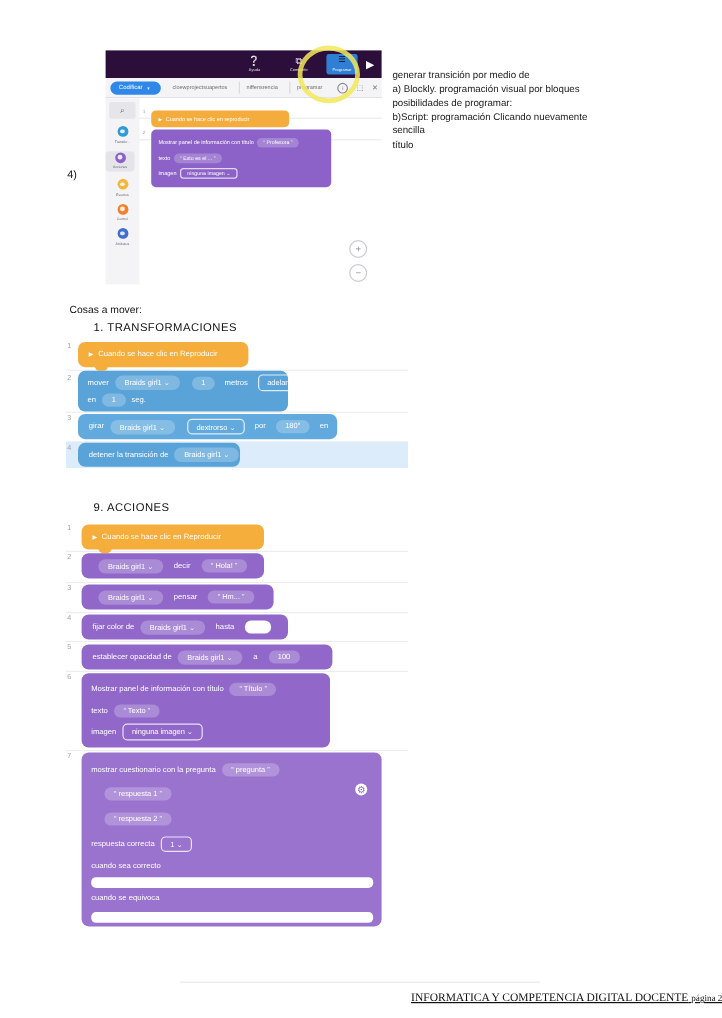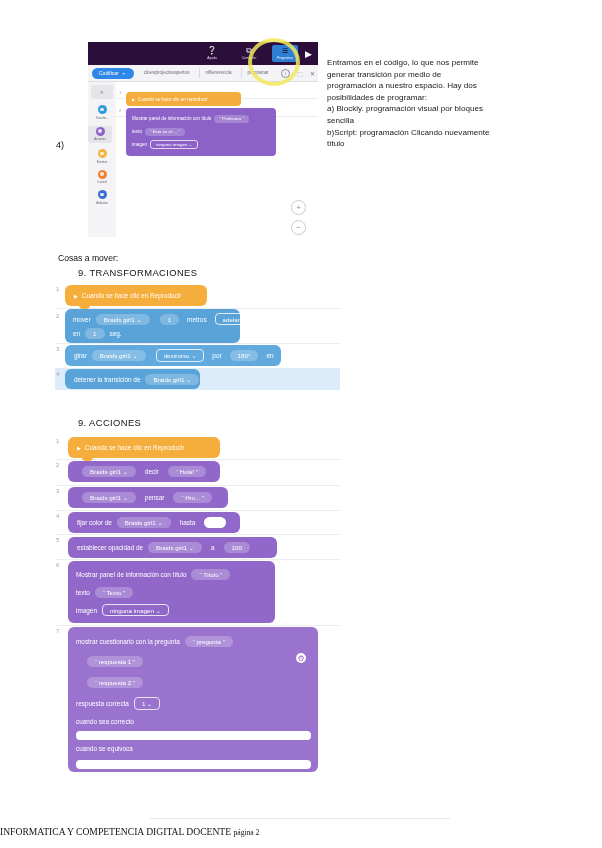--- a/index.html
+++ b/index.html
@@ -91,22 +91,22 @@
   .b-act2{background:#9a73cf;}
   .notch{position:absolute;width:11px;height:4px;background:inherit;border-radius:0 0 4px 4px;left:14px;bottom:-3px;}
 
   .bov{background:rgba(255,255,255,.23);border-radius:12px;padding:2px 8px;margin:0 5px;font-size:6.2px;}
   .bbox{border:.8px solid rgba(255,255,255,.8);border-radius:4px;padding:1.6px 7px;margin:0 5px;font-size:6.2px;}
   .bwhite{background:#fff;border-radius:10px;width:24px;height:11px;margin:0 5px;display:inline-block;}
   .slot{background:#fff;border-radius:4px;height:9px;position:absolute;}
   .gear{position:absolute;width:10px;height:10px;border-radius:50%;background:#fff;color:#9168c9;
     font-size:8px;display:flex;align-items:center;justify-content:center;}
 
-  .footer{position:absolute;left:0;right:0;top:826px;text-align:left;
-    font-family:"Liberation Serif",serif;font-size:9.6px;color:#111;}
+  .footer{position:absolute;left:0;right:0;top:826px;text-align:right;
+    font-family:"Liberation Serif",serif;font-size:9.6px;color:#111;text-decoration:underline;}
   .footer .pg{font-size:7.6px;}
   .hr{position:absolute;left:150px;top:818px;width:300px;height:1px;background:#e9e9e9;}
 </style>
 </head>
 <body>
 
 <div class="page">
 
   <div class="marker4">4)</div>
 
@@ -201,32 +201,30 @@
   </div>
 
   <div class="hilite"></div>
 
   <div class="zoomctl">
     <div class="zbtn">+</div>
     <div class="zbtn">−</div>
   </div>
 
   <div class="para">
-    <div>Entramos en el código, lo que nos permite</div>
     <div>generar transición por medio de</div>
-    <div>programación a nuestro espacio. Hay dos</div>
+    <div>a) Blockly. programación visual por bloques</div>
     <div>posibilidades de programar:</div>
-    <div>a) Blockly. programación visual por bloques</div>
+    <div>b)Script: programación Clicando nuevamente</div>
     <div>sencilla</div>
-    <div>b)Script: programación Clicando nuevamente</div>
     <div>título</div>
   </div>
 
   <div class="cosas">Cosas a mover:</div>
-  <div class="sec-h sec1">9.  TRANSFORMACIONES</div>
+  <div class="sec-h sec1">1.  TRANSFORMACIONES</div>
 
   <div class="bshot" style="left:55px;top:283px;width:285px;height:110px;">
     <div class="brow" style="top:25px;"></div>
     <div class="brow" style="top:60px;"></div>
     <div class="brow" style="top:85px;"></div>
     <div style="position:absolute;left:0;top:85px;width:285px;height:22px;background:#ddecfa;"></div>
 
     <span class="bnum" style="left:1px;top:3px;">1</span>
     <span class="bnum" style="left:1px;top:30px;">2</span>
     <span class="bnum" style="left:1px;top:63px;">3</span>

